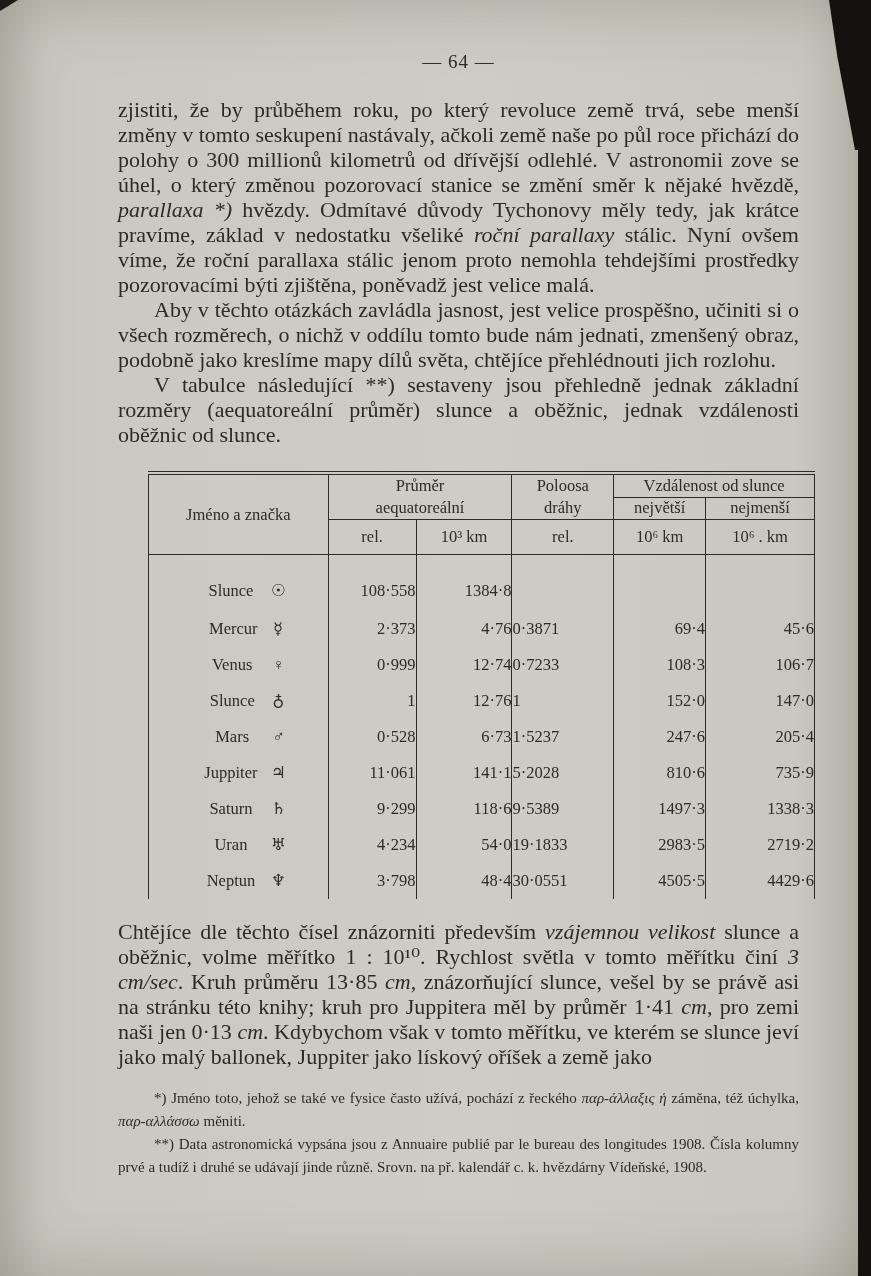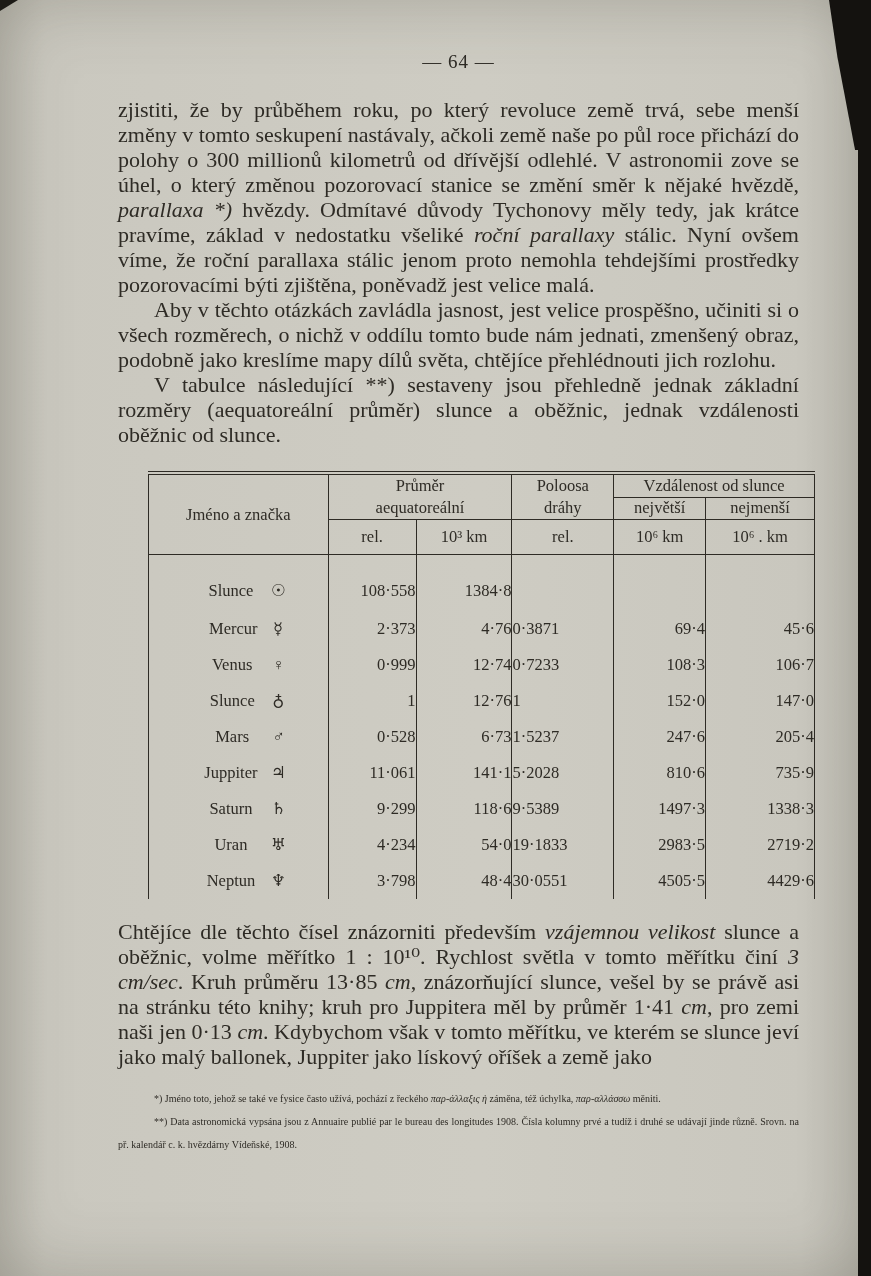--- a/index.html
+++ b/index.html
@@ -70,21 +70,21 @@
   tbody td{height:36px;vertical-align:middle;}
   tbody tr:first-child td{padding-top:16px;height:40px;}
   td.c-name{padding-left:18px;text-align:center;}
   .pname{display:inline-block;width:80px;}
   .psym{display:inline-block;}
   td.num-r{text-align:right;padding-right:16px;}
   td.num-r2{text-align:right;padding-right:13px;}
   td.num-l{text-align:left;padding-left:10px;}
   .footnotes{margin-top:18px;}
   p.fn{
-    margin:0;font-size:10px;line-height:23px;text-align:justify;text-indent:36px;
+    margin:0;font-size:15px;line-height:23px;text-align:justify;text-indent:36px;
   }
   p.fn i{font-style:italic;}
 </style>
 </head>
 <body>
 
 <div class="page-content">
 
   <div class="page-number">— 64 —</div>
 

